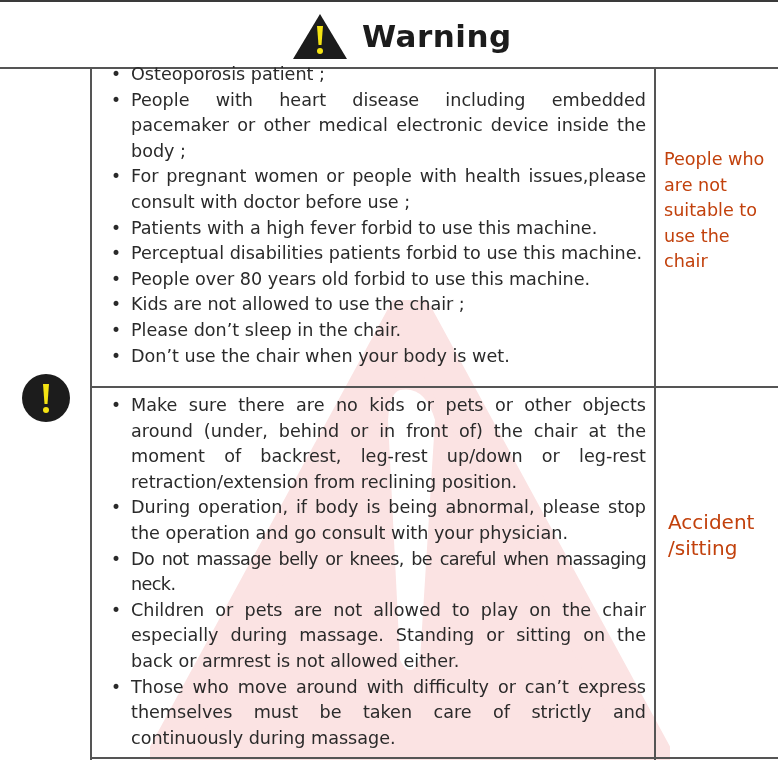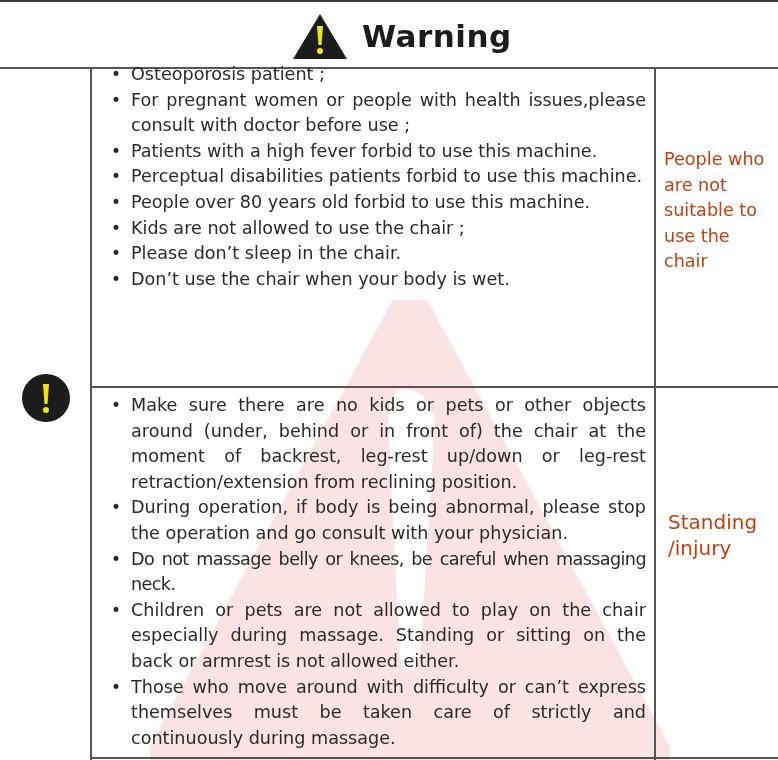--- a/index.html
+++ b/index.html
@@ -52,20 +52,23 @@
   <circle cx="24" cy="24" r="24" fill="#1c1c1c"></circle>
   <path d="M21 10 L27 10 L25.5 30 L22.5 30 Z" fill="#f4e313"></path>
   <circle cx="24" cy="36" r="3" fill="#f4e313"></circle>
 </svg>
 
 <ul class="cell-list" style="top:62px;">
   <li>
       <span class="txt">Osteoporosis patient ;</span>
     </li>
   <li>
+      <span class="txt">People with heart disease including embedded pacemaker or other medical electronic device inside the body ;</span>
+    </li>
+  <li>
       <span class="txt">For pregnant women or people with health issues,please consult with doctor before use ;</span>
     </li>
   <li>
       <span class="txt">Patients with a high fever forbid to use this machine.</span>
     </li>
   <li>
       <span class="txt">Perceptual disabilities patients forbid to use this machine.</span>
     </li>
   <li>
       <span class="txt">People over 80 years old forbid to use this machine.</span>
@@ -92,13 +95,13 @@
   <li>
       <span class="txt" style="letter-spacing:-0.6px;">Do not massage belly or knees, be careful when massaging neck.</span>
     </li>
   <li>
       <span class="txt">Children or pets are not allowed to play on the chair especially during massage. Standing or sitting on the back or armrest is not allowed either.</span>
     </li>
   <li>
       <span class="txt">Those who move around with difficulty or can’t express themselves must be taken care of strictly and continuously during massage.</span>
     </li>
 </ul>
-<div class="cat cat2" style="top:509px;">Standing /injury</div>
+<div class="cat cat2" style="top:509px;">Accident /sitting</div>
 
 </body></html>

